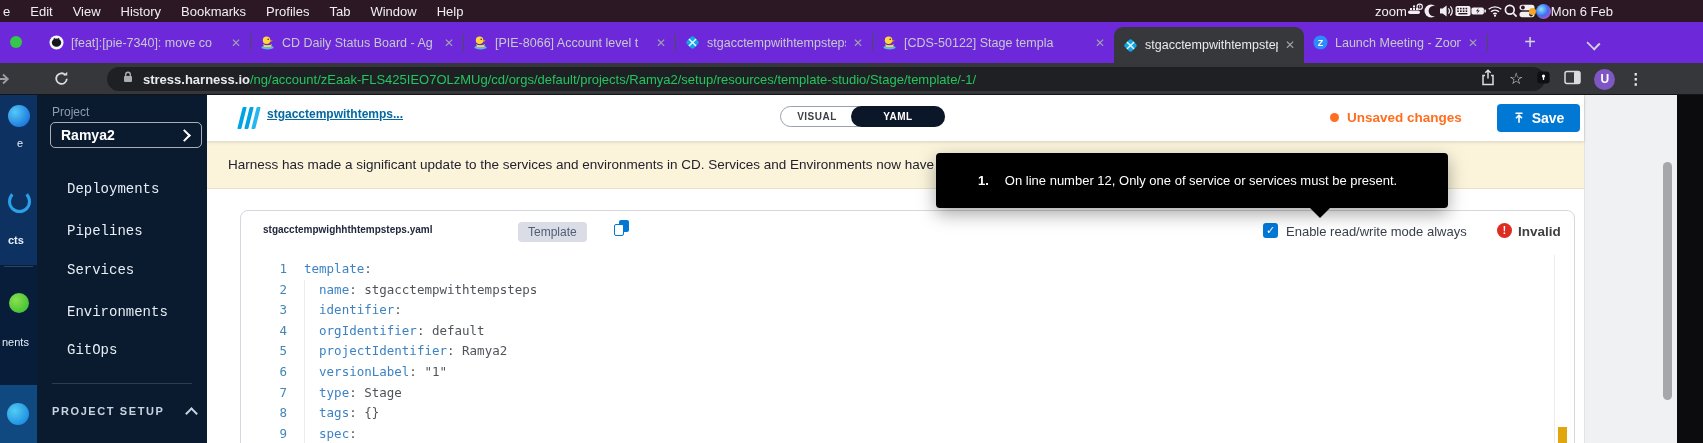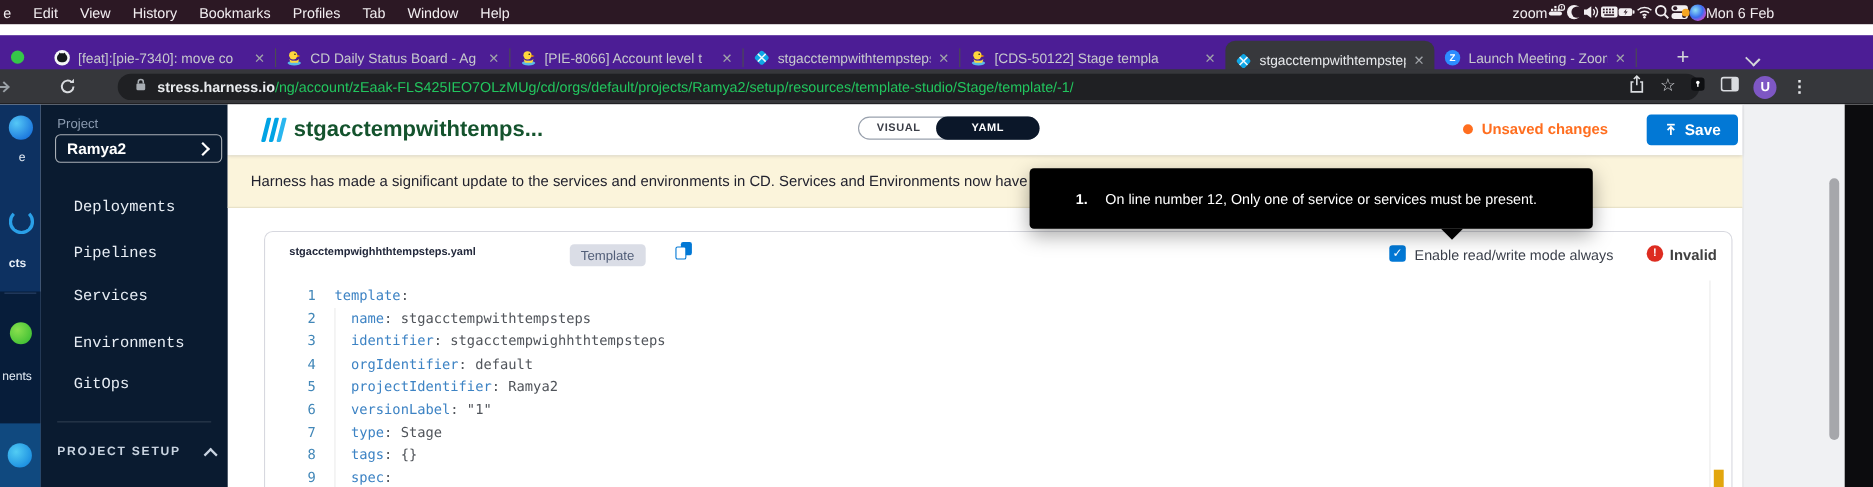--- a/index.html
+++ b/index.html
@@ -11,21 +11,21 @@
            display:flex;align-items:center;font-size:13px;}
   .mb-left{display:flex;gap:20px;padding-left:3px;align-items:center;}
   .mb-item{white-space:nowrap;}
   .mb-right{position:absolute;right:90px;top:0;height:22px;display:flex;align-items:center;}
   .mb-ic{display:inline-flex;width:16px;height:16px;align-items:center;justify-content:center;}
   .siri{width:15px;height:15px;border-radius:50%;
         background:radial-gradient(circle at 35% 35%, #8fe0f5, #3a6ff0 48%, #c84bd0 78%, #f05670);}
   .odot{width:7px;height:7px;border-radius:50%;background:#f5a623;margin-left:-6px;}
 
   
-  .tabstrip{position:absolute;left:0;top:32px;width:1703px;height:41px;background:#4c1d95;}
+  .tabstrip{position:absolute;left:0;top:22px;width:1703px;height:41px;background:#6d28d9;}
   .windot{position:absolute;left:10px;top:14px;width:12px;height:12px;border-radius:50%;background:#35c749;}
   .tabs{position:absolute;left:40px;top:0;height:41px;display:flex;align-items:flex-end;}
   .tab{position:relative;height:41px;display:flex;align-items:center;gap:7px;padding:0 9px;
        color:#c6c9cd;font-size:12.5px;box-sizing:border-box;}
   .tab.active{height:36px;background:#37383c;border-radius:9px 9px 0 0;color:#e8eaed;}
   .tab-title{flex:1;overflow:hidden;white-space:nowrap;}
   .tab-close{flex:none;color:#a0a4a9;font-size:12px;}
   .tab-close::after{content:"\2715";}
   .tab-sep{width:1px;height:17px;background:#4b4d51;align-self:center;}
   .fav{flex:none;width:15px;height:15px;display:inline-flex;}
@@ -83,21 +83,21 @@
   .chev-up{position:absolute;left:150px;top:314px;width:7px;height:7px;border-top:2px solid #c9d4e1;border-left:2px solid #c9d4e1;transform:rotate(45deg);}
 
   
   .app-header{position:absolute;left:207px;top:0;width:1377px;height:46px;background:#fff;z-index:10;
               box-shadow:0 1px 3px rgba(40,41,61,.18);}
   .logo{position:absolute;left:33px;top:12px;width:20px;height:22px;}
   .logo i{position:absolute;top:0;width:4px;height:22px;background:#00a3e4;transform:skewX(-14deg);border-radius:1px;}
   .logo i:nth-child(1){left:0;}
   .logo i:nth-child(2){left:7px;}
   .logo i:nth-child(3){left:14px;background:#29b6ef;}
-  .page-title{position:absolute;left:60px;top:12px;font-size:20px;font-weight:bold;color:#14532d;}
+  .page-title{position:absolute;left:60px;top:12px;font-size:12px;font-weight:bold;color:#0369a1;text-decoration:underline;}
   .toggle{position:absolute;left:573px;top:11px;width:165px;height:21px;border:1px solid #99a1ad;border-radius:11px;
           background:#fff;box-sizing:border-box;}
   .tog-visual{position:absolute;left:0;top:0;width:72px;height:19px;display:flex;align-items:center;justify-content:center;
           font-size:10px;font-weight:bold;letter-spacing:.5px;color:#3c3f48;}
   .tog-yaml{position:absolute;right:-1px;top:-1px;width:94px;height:21px;border-radius:11px;background:#0b1729;color:#fff;
           display:flex;align-items:center;justify-content:center;font-size:10px;font-weight:bold;letter-spacing:.5px;}
   .unsaved{position:absolute;left:1123px;top:15px;display:flex;align-items:center;gap:8px;color:#ff6e1f;font-size:13.5px;font-weight:bold;}
   .unsaved i{width:9px;height:9px;border-radius:50%;background:#ff6e1f;}
   .save-btn{position:absolute;left:1290px;top:9px;width:83px;height:28px;border-radius:4px;background:#0278d5;color:#fff;
           display:flex;align-items:center;justify-content:center;gap:7px;font-size:14px;font-weight:bold;}
@@ -440,21 +440,21 @@
         </span>
       <span class="cb"></span>
       <span class="cb-label">Enable read/write mode always</span>
       <span class="inv-ic"></span>
       <span class="inv-label">Invalid</span>
 
       <div class="guide"></div>
       <div class="code">
         <div class="cl"><span class="ln">1</span><span class="k">template</span><span class="c">:</span><span class="v"></span></div>
         <div class="cl"><span class="ln">2</span><span class="k">  name</span><span class="c">:</span><span class="v"> stgacctempwithtempsteps</span></div>
-        <div class="cl"><span class="ln">3</span><span class="k">  identifier</span><span class="c">:</span><span class="v"> stgacctempwighhthtempsteps</span></div>
+        <div class="cl"><span class="ln">3</span><span class="k">  identifier</span><span class="c">:</span></div>
         <div class="cl"><span class="ln">4</span><span class="k">  orgIdentifier</span><span class="c">:</span><span class="v"> default</span></div>
         <div class="cl"><span class="ln">5</span><span class="k">  projectIdentifier</span><span class="c">:</span><span class="v"> Ramya2</span></div>
         <div class="cl"><span class="ln">6</span><span class="k">  versionLabel</span><span class="c">:</span><span class="v"> "1"</span></div>
         <div class="cl"><span class="ln">7</span><span class="k">  type</span><span class="c">:</span><span class="v"> Stage</span></div>
         <div class="cl"><span class="ln">8</span><span class="k">  tags</span><span class="c">:</span><span class="v"> {}</span></div>
         <div class="cl"><span class="ln">9</span><span class="k">  spec</span><span class="c">:</span><span class="v"></span></div>
       </div>
       <div class="ovr-line"></div>
       <div class="ovr-mark"></div>
     </div>

